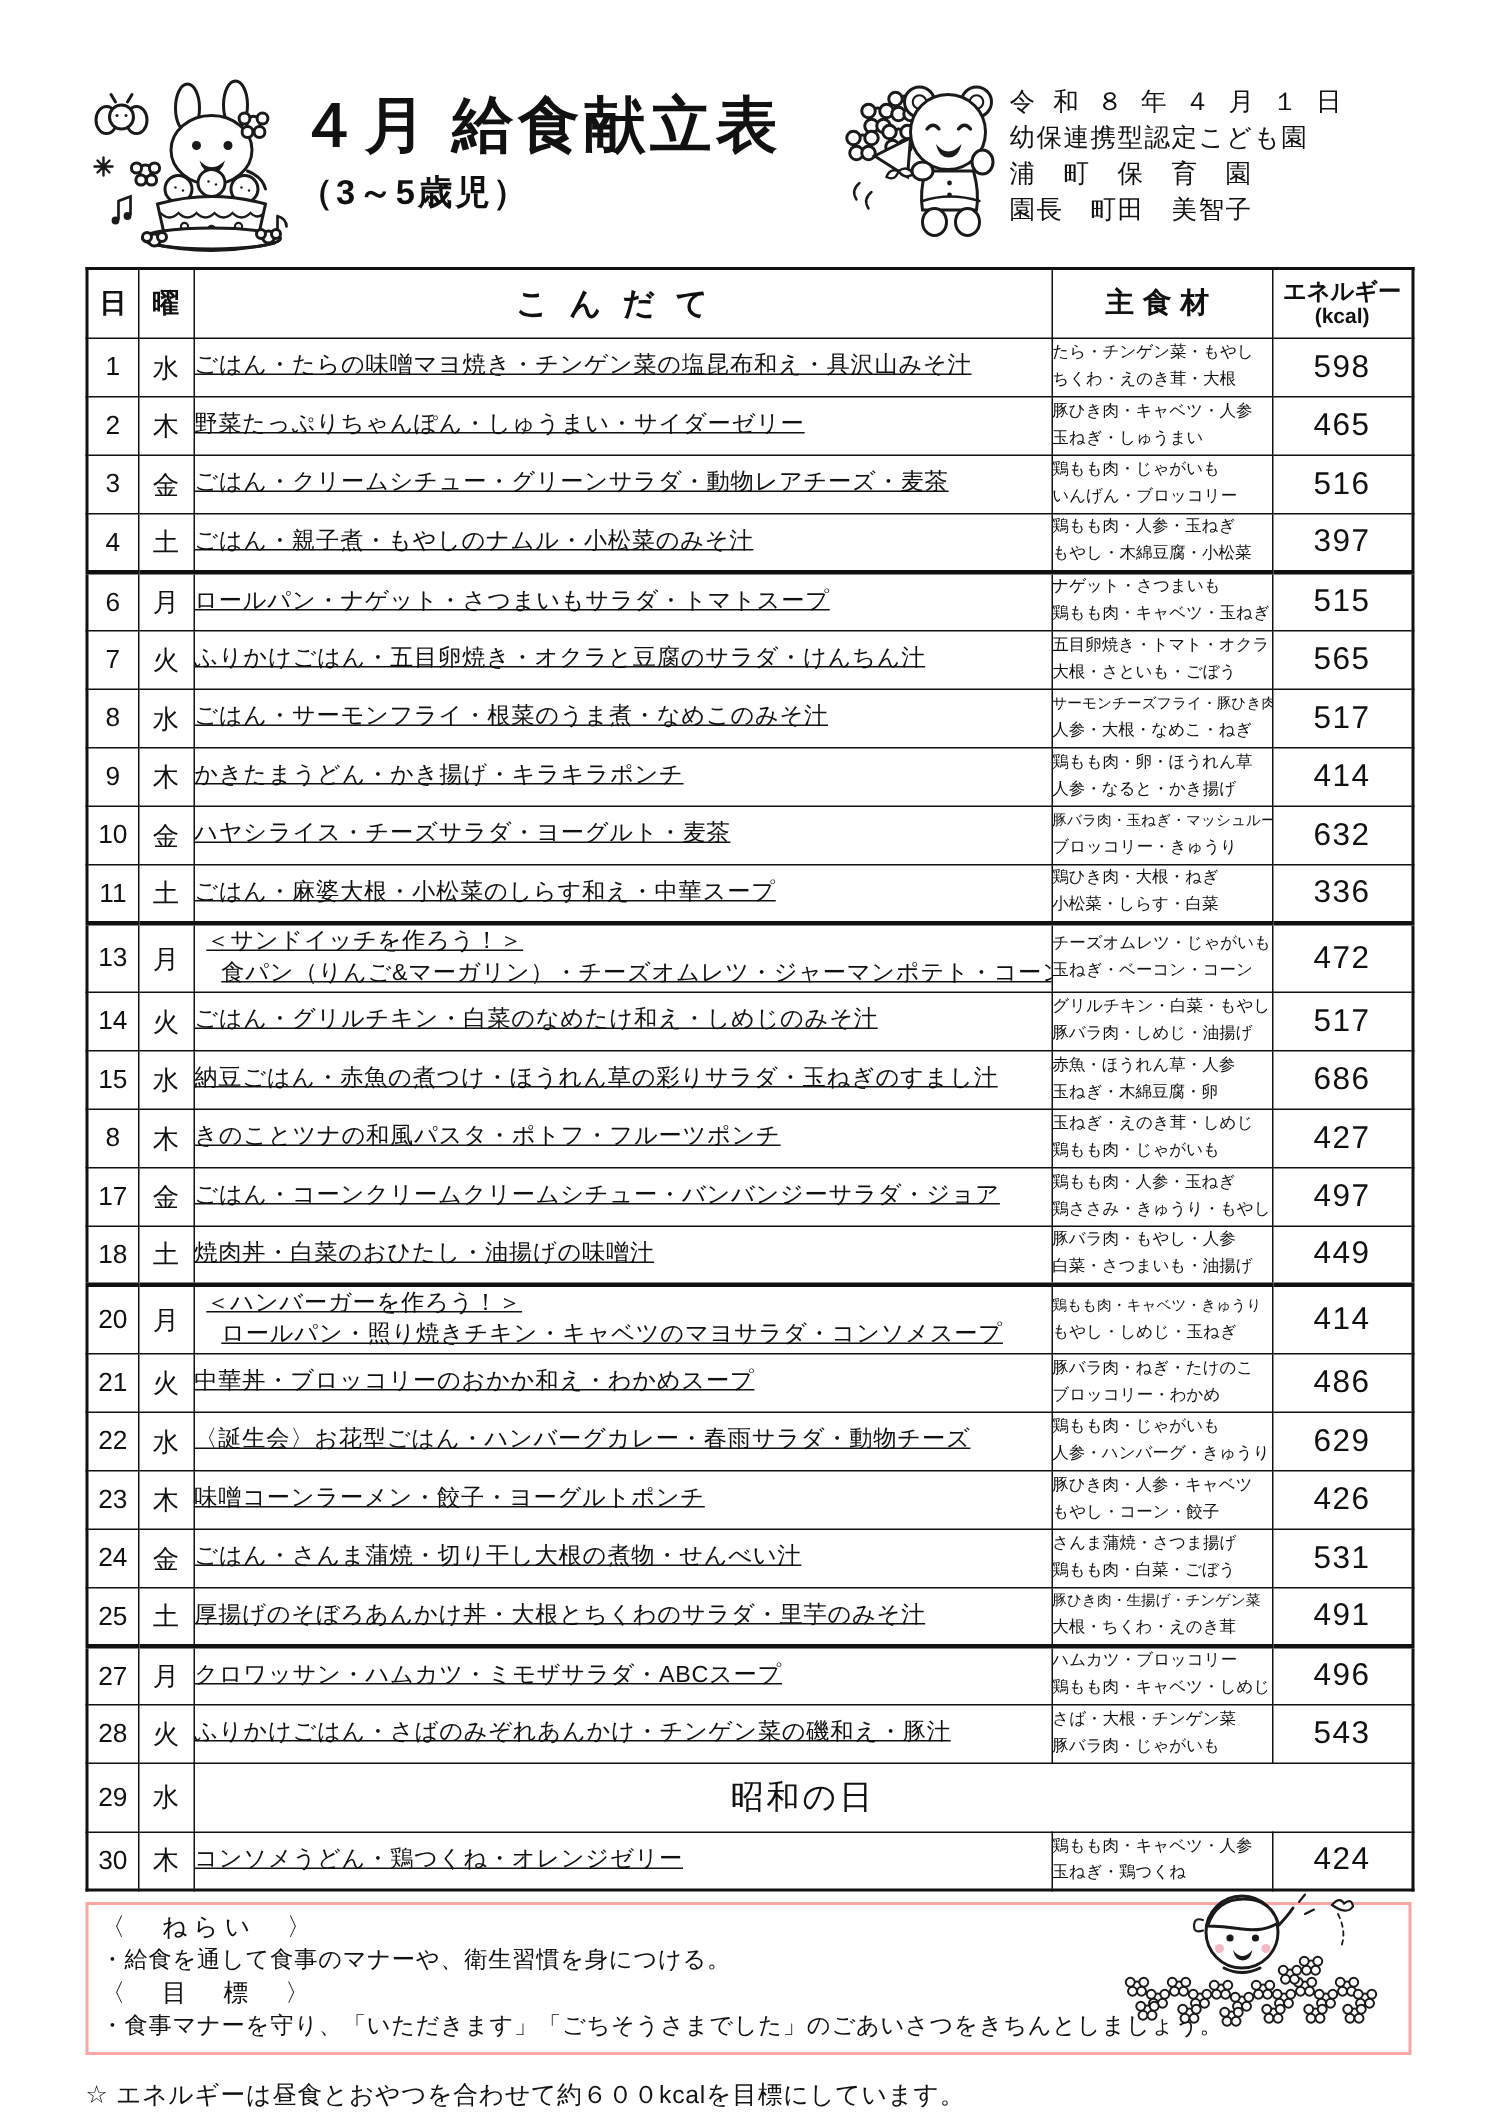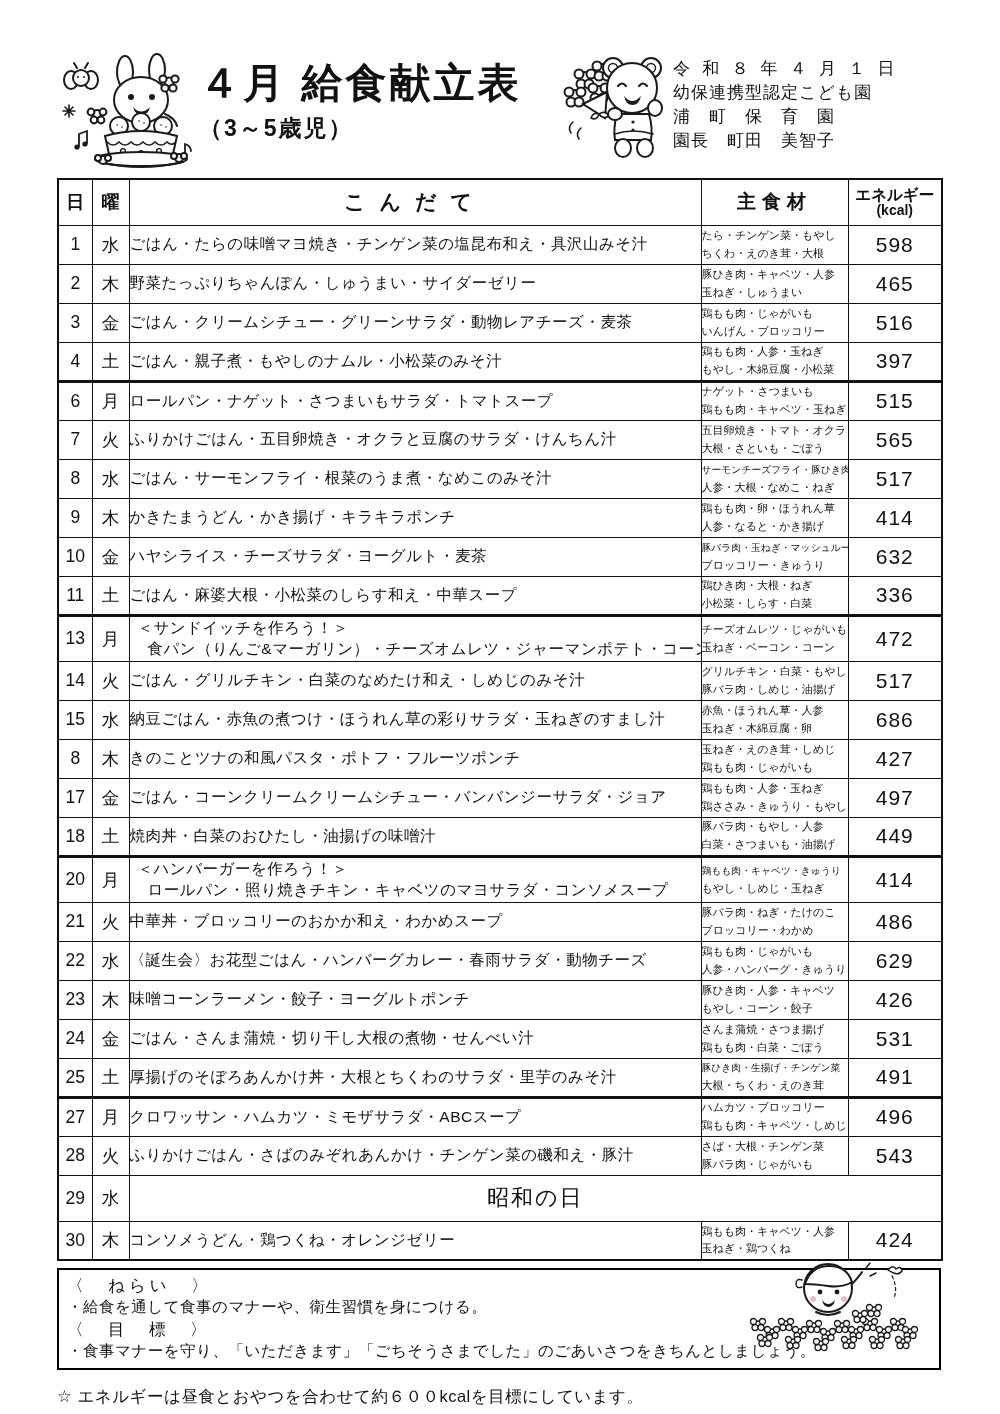--- a/index.html
+++ b/index.html
@@ -26,32 +26,32 @@
   th{font-weight:normal;background:#fff;}
   .th-day,.th-yobi{font-size:18px;font-weight:bold;}
   .th-menu{font-size:21px;letter-spacing:14px;font-weight:bold;}
   .th-ing{font-size:19px;letter-spacing:6px;font-weight:bold;}
   .th-kcal{font-size:15.5px;line-height:1.1;font-weight:bold;}
   .th-kcal .sub{font-size:14px;}
   tbody tr{height:39px;}
   tbody tr.tall{height:46px;}
   tbody tr.week-start td{border-top:3px solid #111;}
   td.day,td.yobi{text-align:center;font-size:17.5px;}
-  td.menu{padding-left:28px;font-size:15.5px;letter-spacing:0.5px;}
+  td.menu{padding-left:28px;font-size:15.5px;letter-spacing:0.5px;text-decoration:underline;}
   td.menu.multi{padding-left:8px;}
   .mline{white-space:nowrap;line-height:1.35;}
   .mline.l2{padding-left:10px;}
   td.ing{padding:2px 4px;}
   .iline{font-size:11px;line-height:1.6;white-space:nowrap;}
   .iline.tiny{font-size:9.8px;line-height:1.8;}
   td.kcal{text-align:center;font-size:21px;letter-spacing:1px;}
   td.holiday-cell{text-align:center;font-size:22px;letter-spacing:2px;}
 
   
-  .goal-box{position:relative;border:2px solid #000000;margin-top:7px;padding:4px 10px 6px 8px;min-height:86px;}
+  .goal-box{position:relative;border:2px solid #fca5a5;margin-top:7px;padding:4px 10px 6px 8px;min-height:86px;}
   .goal-box .lbl{font-size:16.5px;letter-spacing:4px;line-height:1.35;}
   .goal-box .txt{font-size:15.5px;line-height:1.4;letter-spacing:0.5px;}
   .goal-illu{position:absolute;right:14px;top:-12px;}
   .note{margin-top:16px;font-size:16.5px;letter-spacing:0.5px;}
 </style>
 </head>
 <body>
 
 <div class="page">
   <div class="content">

